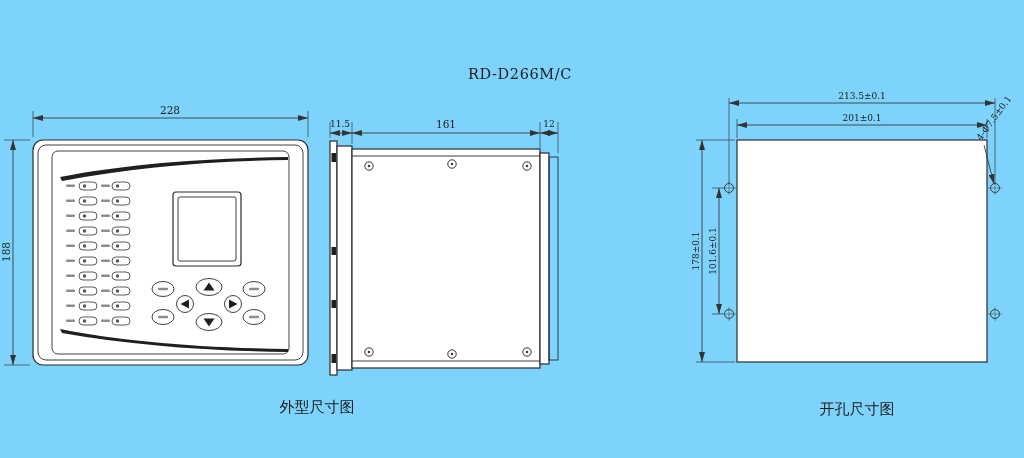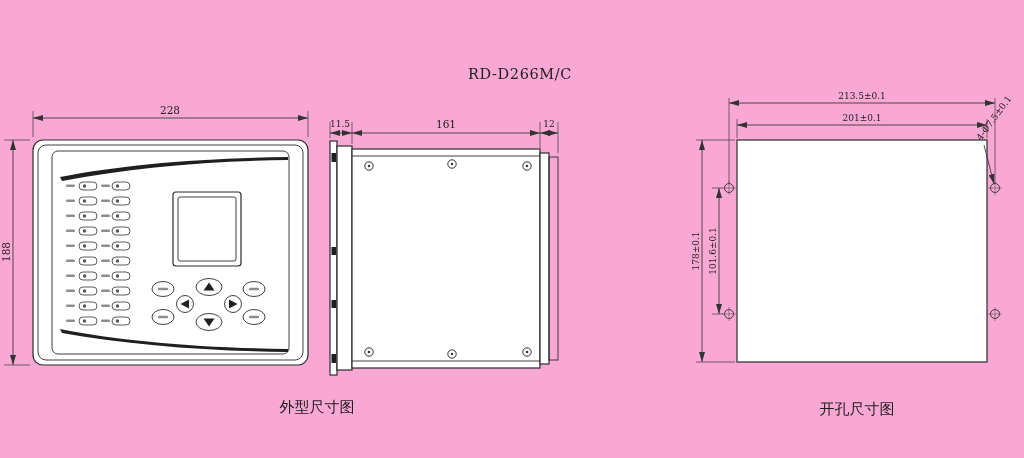--- a/index.html
+++ b/index.html
@@ -1,16 +1,16 @@
 <!DOCTYPE html>
 <html><head>
 <meta charset="utf-8">
 <style>
   html,body{margin:0;padding:0;background:#ffffff;}
-  .stage{position:relative;width:1024px;height:458px;background:#f9a8d4;overflow:hidden;}
+  .stage{position:relative;width:1024px;height:458px;background:#7dd3fc;overflow:hidden;}
   svg text{font-family:"DejaVu Serif","Liberation Serif",serif;fill:#1c1c1c;}
   .title-text{font-size:14.5px;letter-spacing:.6px;}
   .caption-text{font-size:15px;font-family:"Liberation Sans","DejaVu Sans",sans-serif;}
   .dim-text{font-size:10.5px;}
   .dim-text-sm{font-size:9px;}
   .ext{stroke:#3a3a3a;stroke-width:.7;fill:none;}
   .dl{stroke:#3a3a3a;stroke-width:.9;fill:none;}
   .ol{fill:#fff;stroke:#2b2b2b;stroke-width:1.2;}
   .ol-thin{fill:none;stroke:#2b2b2b;stroke-width:.9;}
   .blk{fill:#1f1f1f;stroke:none;}

